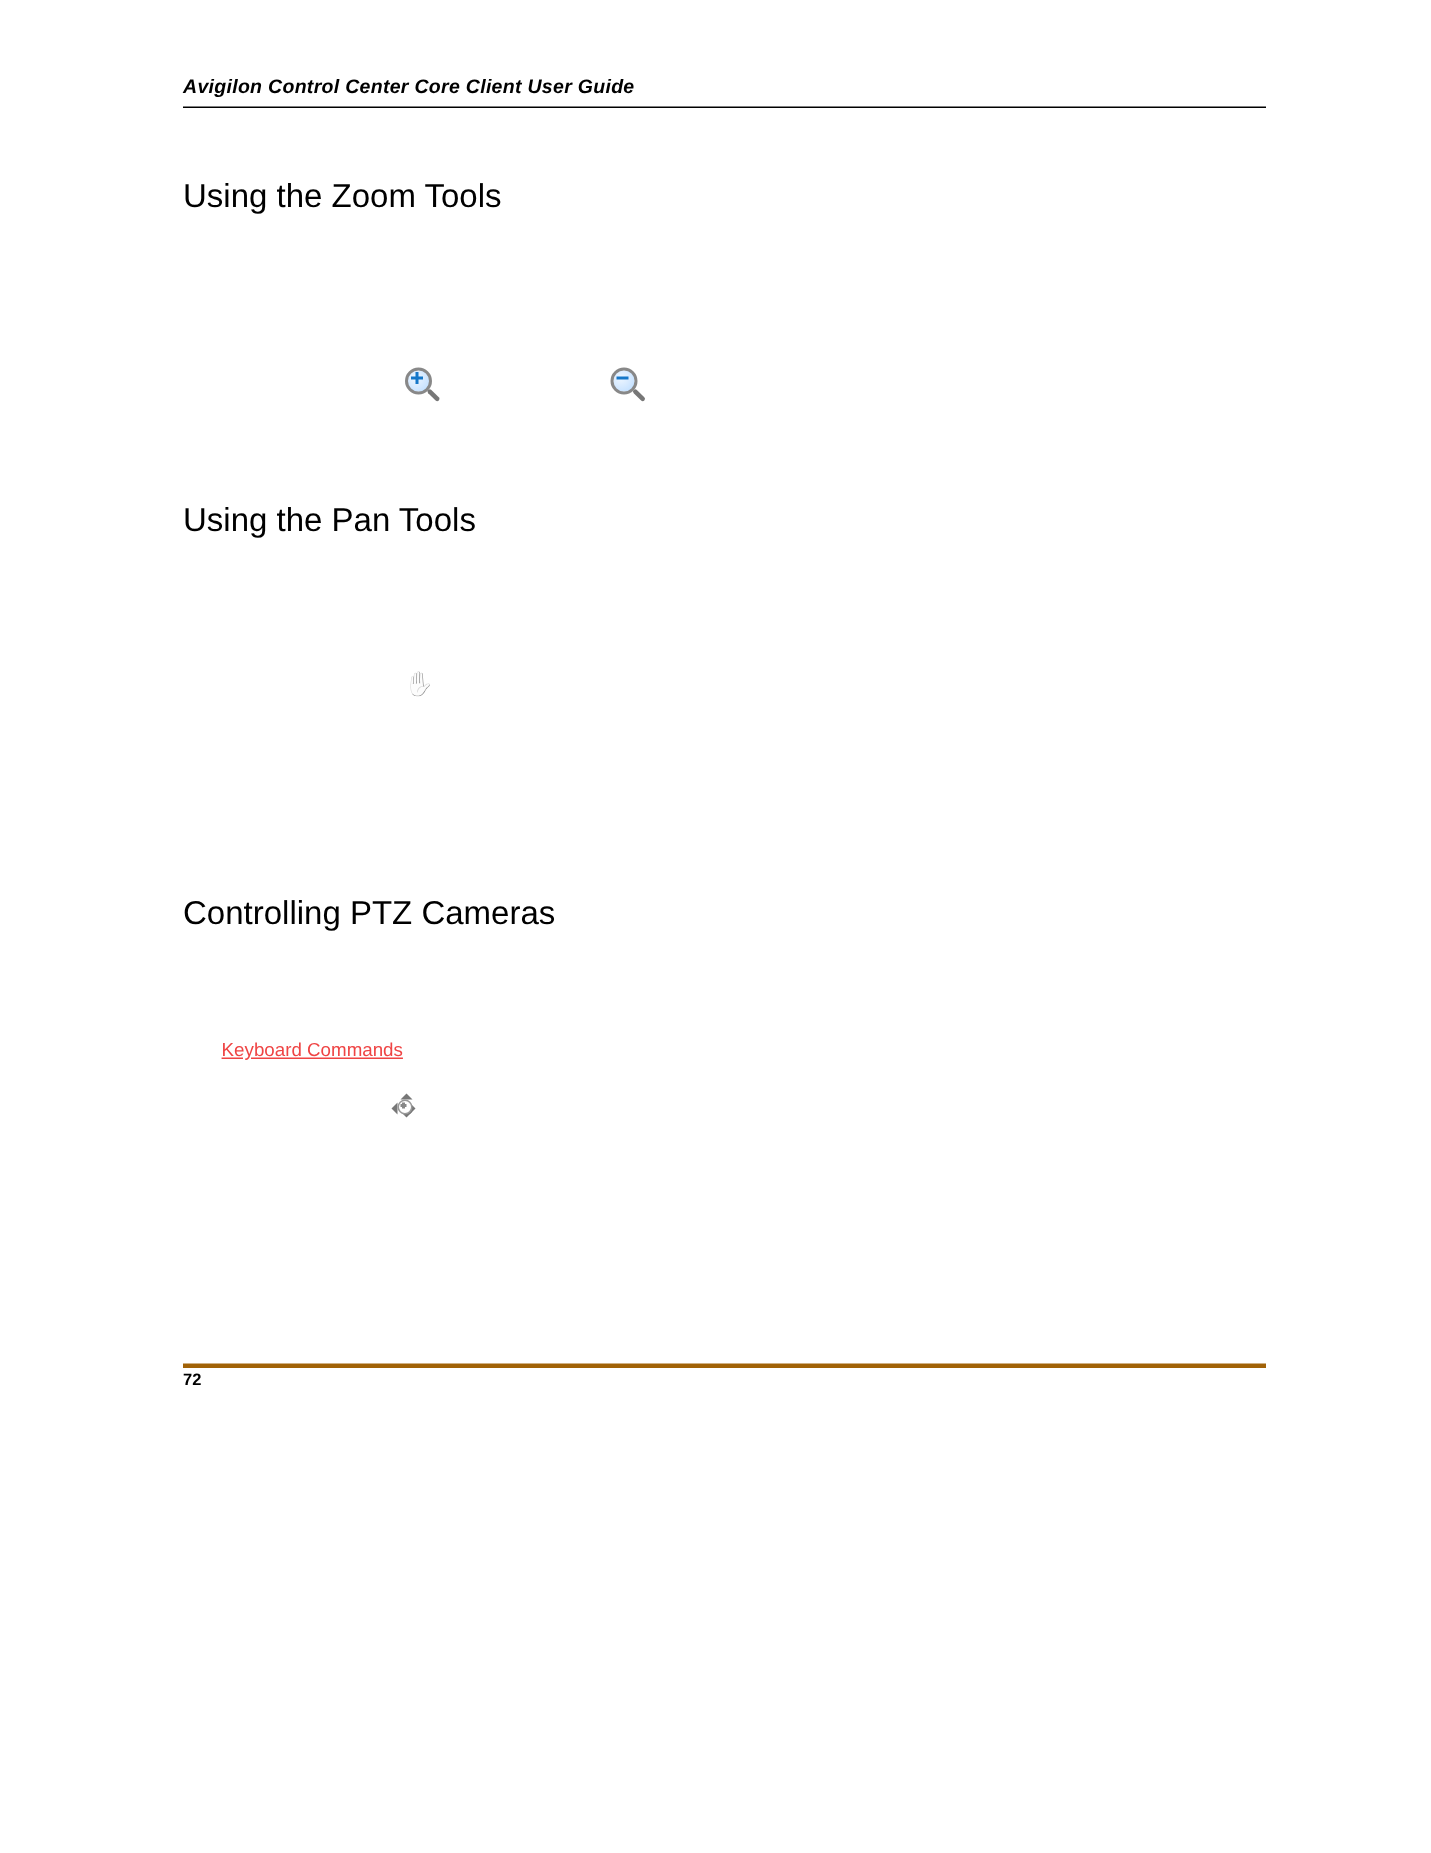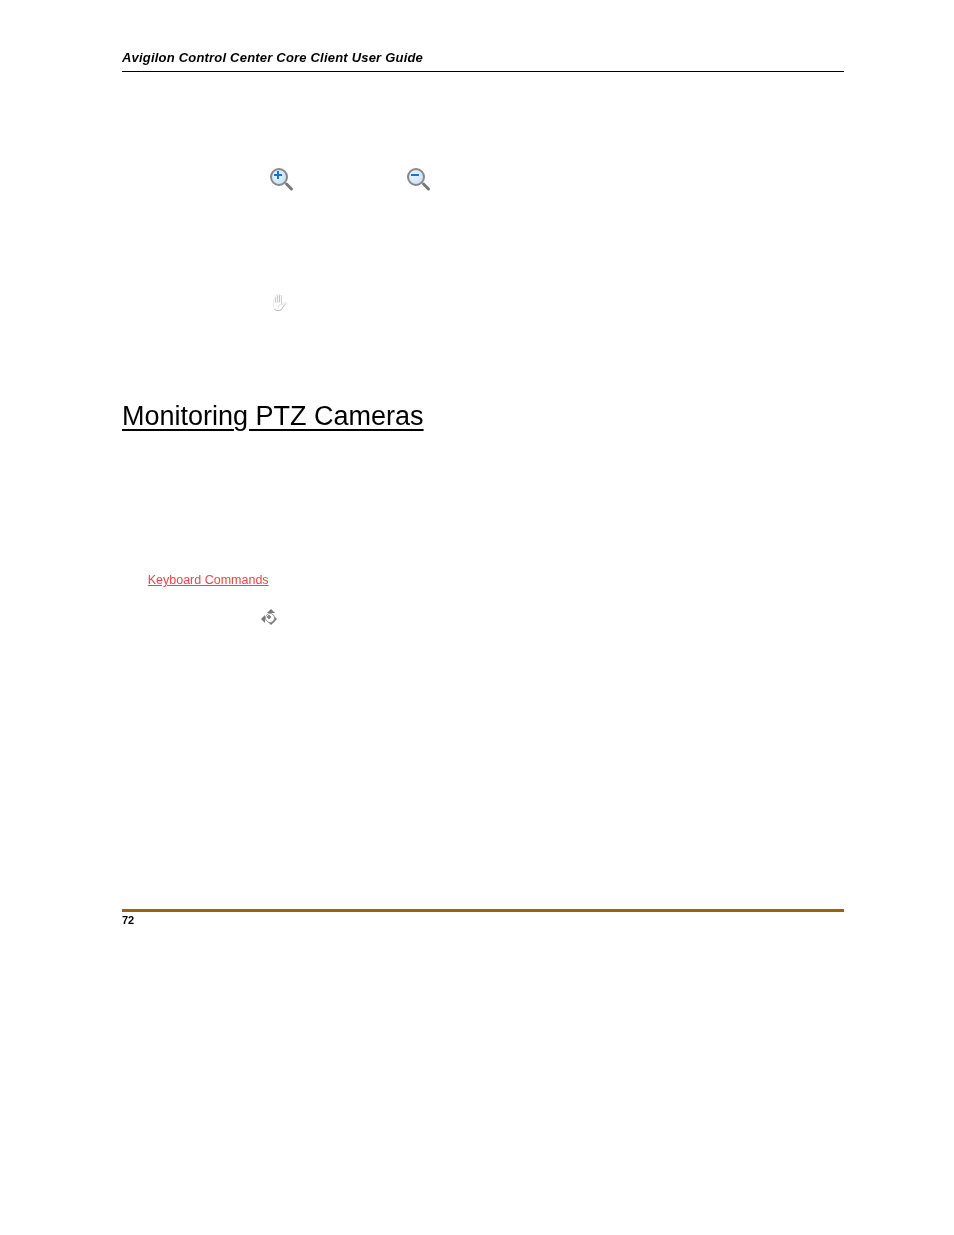--- a/index.html
+++ b/index.html
@@ -179,20 +179,21 @@
   }
 
   
 </style>
 </head>
 <body>
 
 <div class="page">
   <div class="running-head">Avigilon Control Center Core Client User Guide</div>
 
+  <div class="h2">Using the Zoom Tools</div>
 
   <p class="body-text">The zoom tools allow you to digitally zoom in on live and recorded video.</p>
 
   <p class="note">
     <span>Note: You can use the PTZ Tools to control the zoom settings in a PTZ camera. </span>
     <span class="visually-hidden" style="color:#fff">See Monitoring PTZ Cameras for more information.</span>
   </p>
 
   <ol class="steps">
     <li>
@@ -209,42 +210,43 @@
         <span class="mag-glass minus"></span>
         <span class="mag-sign">
             <span class="hbar"></span>
           </span>
       </span>
       <span> to zoom out.</span>
     </li>
     <li>Click the image panel until you reach the desired zoom depth.</li>
   </ol>
 
+  <div class="h2">Using the Pan Tools</div>
 
   <p class="body-text">Pan tools allow you to pan across the video while digitally zoomed in.</p>
 
   <p class="note">
     <span>Note: You can use the PTZ Tools to pan the camera's field of view. </span>
     <span style="color:#fff">See Monitoring PTZ Cameras for more information.</span>
   </p>
 
   <ol class="steps">
     <li>
       <span>On the toolbar, select </span>
       <span class="hand-icon"></span>
       <span>.</span>
     </li>
     <li>Drag the video image in any direction inside the image panel.</li>
   </ol>
 
-  <div class="h1">Monitoring PTZ Cameras</div>
 
   <p class="body-text">PTZ cameras can be controlled through the image panel onscreen controls or by using the tools in the PTZ Controls pane.</p>
   <p class="body-text">Be aware that some of tools and features may not be available if they are not supported by your camera.</p>
 
+  <div class="h2">Controlling PTZ Cameras</div>
 
   <p class="body-text">Pan, Tilt, Zoom (PTZ) controls allow you to control cameras with PTZ features. You can control a PTZ camera by using the onscreen controls or by using the tools in the PTZ Controls pane.</p>
 
   <p class="body-text">
     <span>See   </span>
     <a class="link">Keyboard Commands</a>
     <span> for other ways to use the PTZ controls.</span>
   </p>
 
   <ol class="steps">

